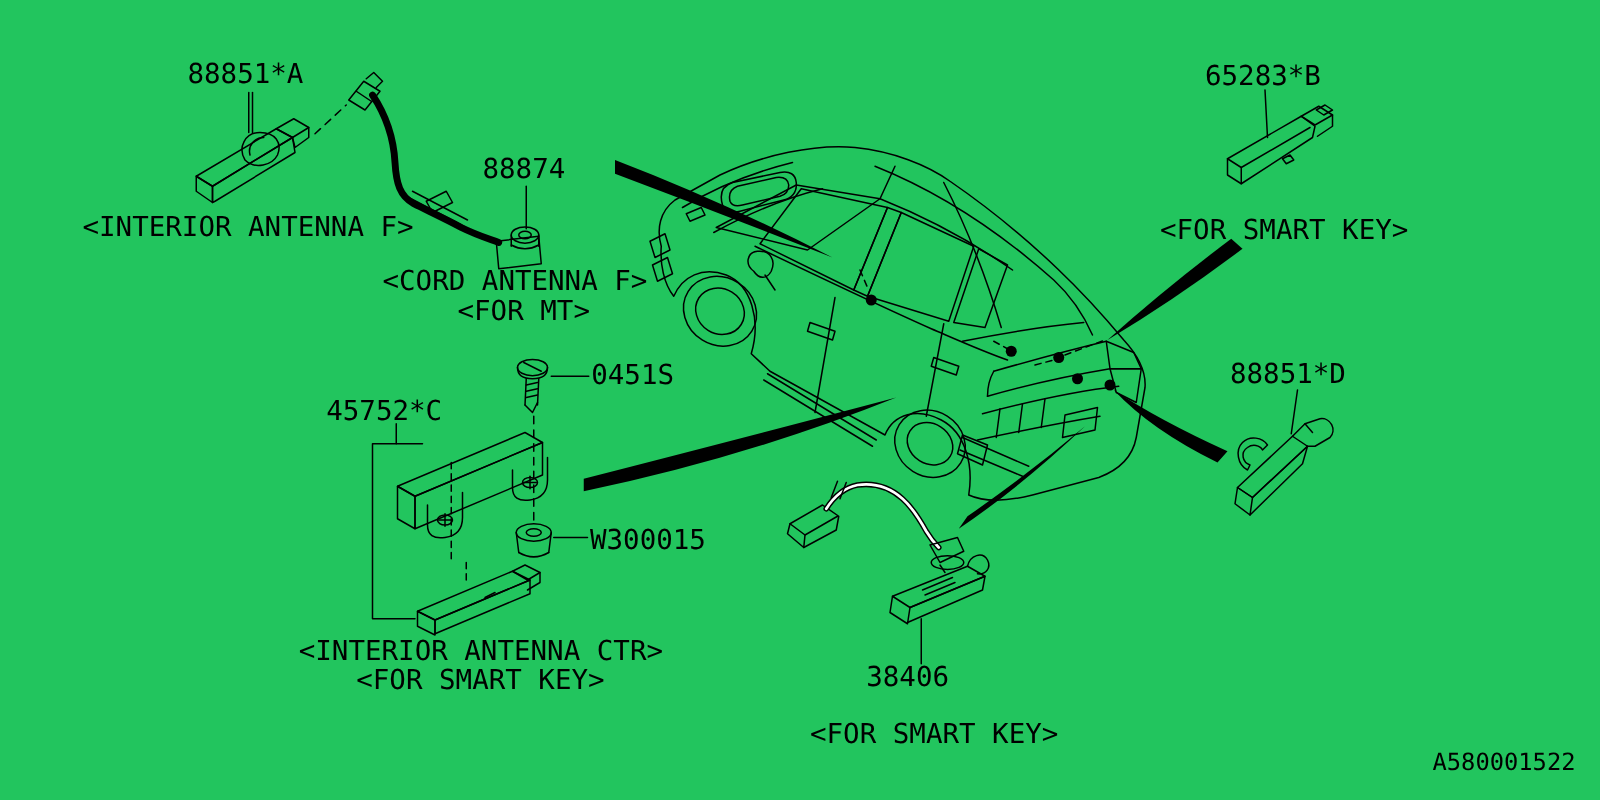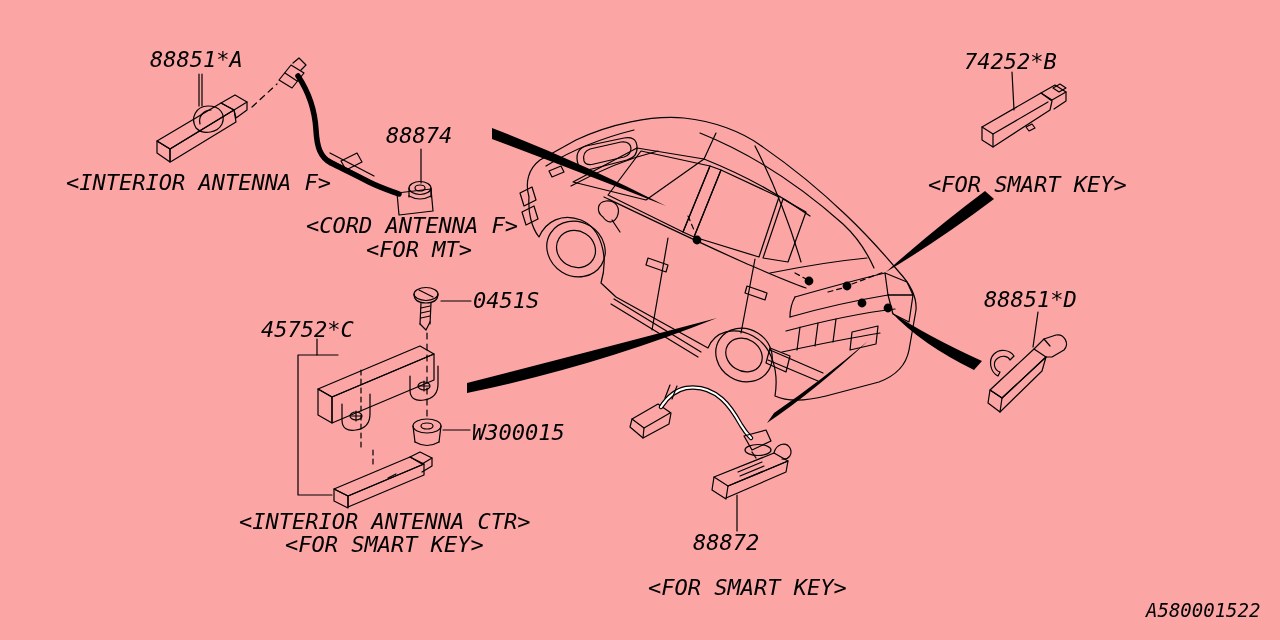--- a/index.html
+++ b/index.html
@@ -1,17 +1,17 @@
 <!DOCTYPE html>
 <html><head>
 <meta charset="utf-8">
 <style>
   html,body{margin:0;padding:0;background:#ffffff;}
-  #stage{position:relative;width:1280px;height:640px;background:#fca5a5;overflow:hidden;
-         font-family:"DejaVu Sans Mono","Liberation Mono",monospace;font-style:italic;}
+  #stage{position:relative;width:1280px;height:640px;background:#22c55e;overflow:hidden;
+         font-family:"DejaVu Sans Mono","Liberation Mono",monospace;}
   #lineart{position:absolute;left:0;top:0;}
   .lbl{position:absolute;color:#000;font-size:22px;line-height:1.0;white-space:pre;
        letter-spacing:0px;}
   .lbl.small{font-size:19px;}
 </style>
 </head>
 <body>
 
 <div id="stage">
 
@@ -249,28 +249,28 @@
     </g>
   </svg>
 
   <div class="lbl" style="left:150px;top:49px">88851*A</div>
   <div class="lbl" style="left:66px;top:172px">&lt;INTERIOR ANTENNA F&gt;</div>
 
   <div class="lbl" style="left:386px;top:125px">88874</div>
   <div class="lbl" style="left:306px;top:215px">&lt;CORD ANTENNA F&gt;</div>
   <div class="lbl" style="left:366px;top:239px">&lt;FOR MT&gt;</div>
 
-  <div class="lbl" style="left:964px;top:51px">74252*B</div>
+  <div class="lbl" style="left:964px;top:51px">65283*B</div>
   <div class="lbl" style="left:928px;top:174px">&lt;FOR SMART KEY&gt;</div>
 
   <div class="lbl" style="left:473px;top:290px">0451S</div>
   <div class="lbl" style="left:261px;top:319px">45752*C</div>
   <div class="lbl" style="left:472px;top:422px">W300015</div>
   <div class="lbl" style="left:239px;top:511px">&lt;INTERIOR ANTENNA CTR&gt;</div>
   <div class="lbl" style="left:285px;top:534px">&lt;FOR SMART KEY&gt;</div>
 
   <div class="lbl" style="left:984px;top:289px">88851*D</div>
 
-  <div class="lbl" style="left:693px;top:532px">88872</div>
+  <div class="lbl" style="left:693px;top:532px">38406</div>
   <div class="lbl" style="left:648px;top:577px">&lt;FOR SMART KEY&gt;</div>
 
   <div class="lbl small" style="left:1146px;top:601px">A580001522</div>
 </div>
 
 </body></html>

